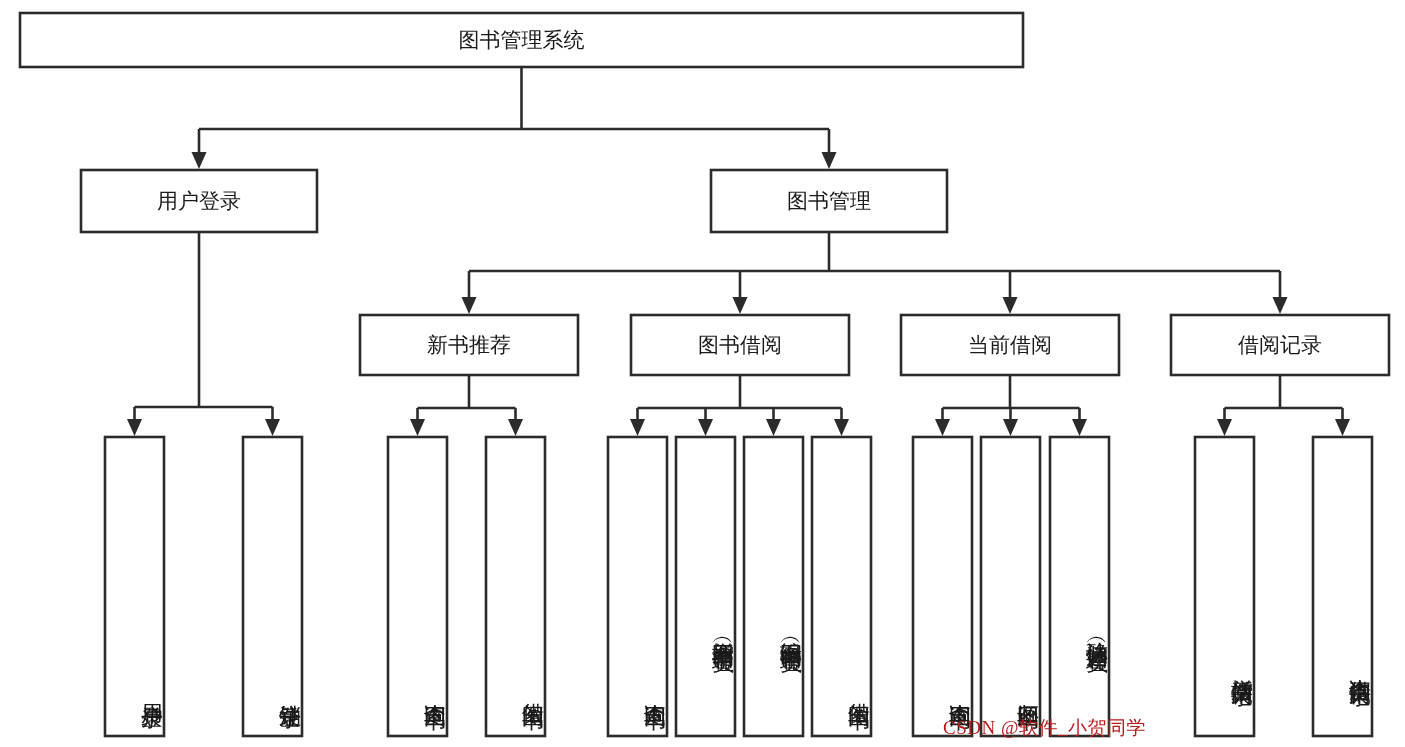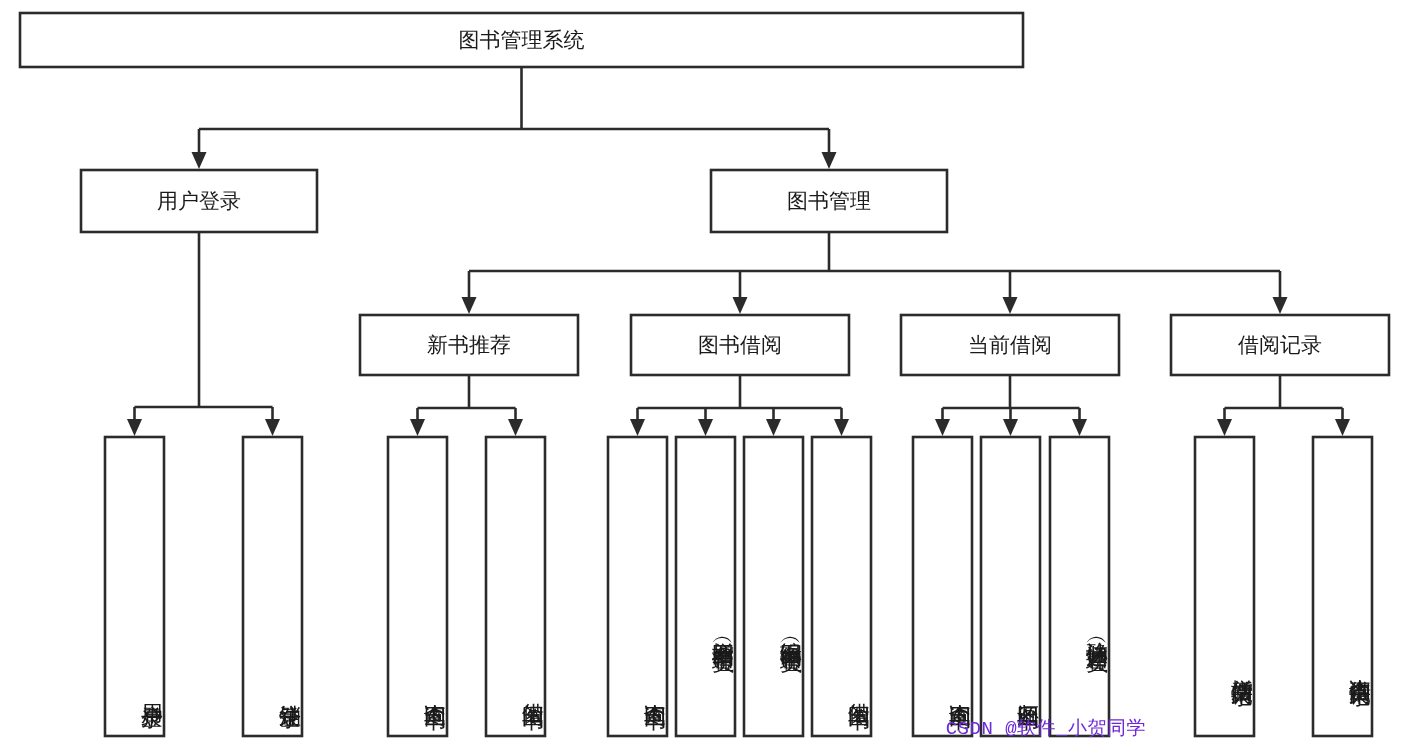--- a/index.html
+++ b/index.html
@@ -60,23 +60,23 @@
     line-height: 1.08;
     letter-spacing: 1.5px;
     color: #1a1a1a;
     white-space: nowrap;
     pointer-events: none;
   }
   .watermark {
     position: absolute;
     right: 8px;
     bottom: 6px;
-    font-family: Liberation Mono, monospace;
+    font-family: Liberation Serif, serif;
     font-size: 19px;
-    color: #6d28d9;
+    color: #b91c1c;
     letter-spacing: 0.5px;
     white-space: nowrap;
   }
 </style>
 </head>
 <body>
 
 <div id="diagram-root">
 
   <svg class="diagram-svg" viewBox="0 0 1405 747">

